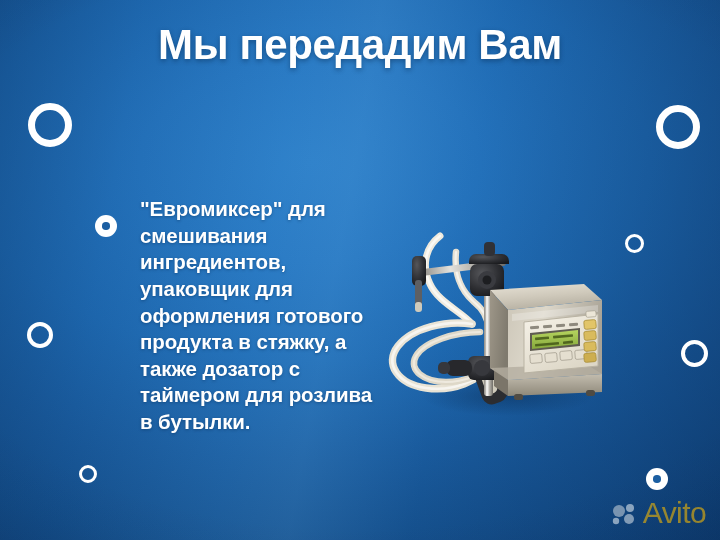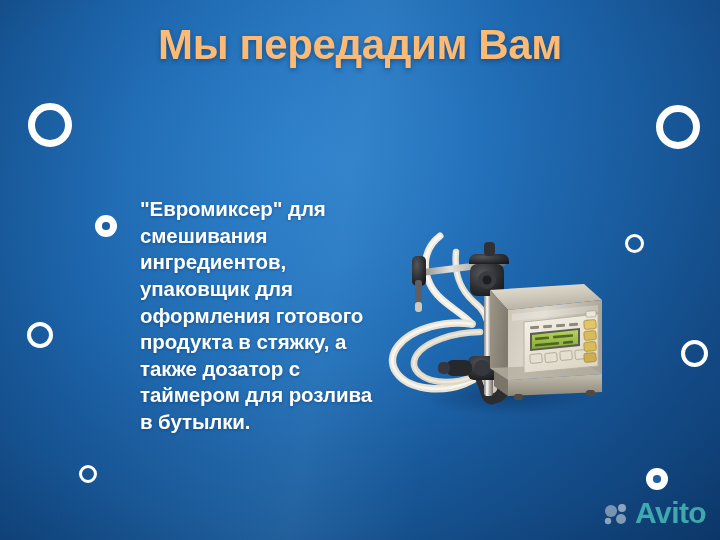--- a/index.html
+++ b/index.html
@@ -80,21 +80,21 @@
     height: 34%;
   }
 
   
   .title {
     position: absolute;
     left: 0;
     right: 0;
     top: 22px;
     text-align: center;
-    color: #fdba74;
+    color: #ffffff;
     font-size: 42px;
     font-weight: bold;
     letter-spacing: -0.4px;
     line-height: 1.1;
     text-shadow: 0 2px 5px rgba(5,35,70,0.45);
     white-space: nowrap;
   }
 
   
   .body-block {
@@ -128,23 +128,23 @@
     position: absolute;
     right: 14px;
     bottom: 12px;
     display: flex;
     align-items: center;
     gap: 5px;
     opacity: 0.62;
   }
   .wm-mark { width: 26px; height: 23px; display: block; }
   .wm-text {
-    color: #5eead4;
+    color: #eab308;
     font-size: 30px;
-    font-weight: bold;
+    font-weight: normal;
     letter-spacing: -0.6px;
     line-height: 1;
   }
 </style>
 </head>
 <body>
 
 <div id="stage">
 
   <div class="bg-base"></div>

